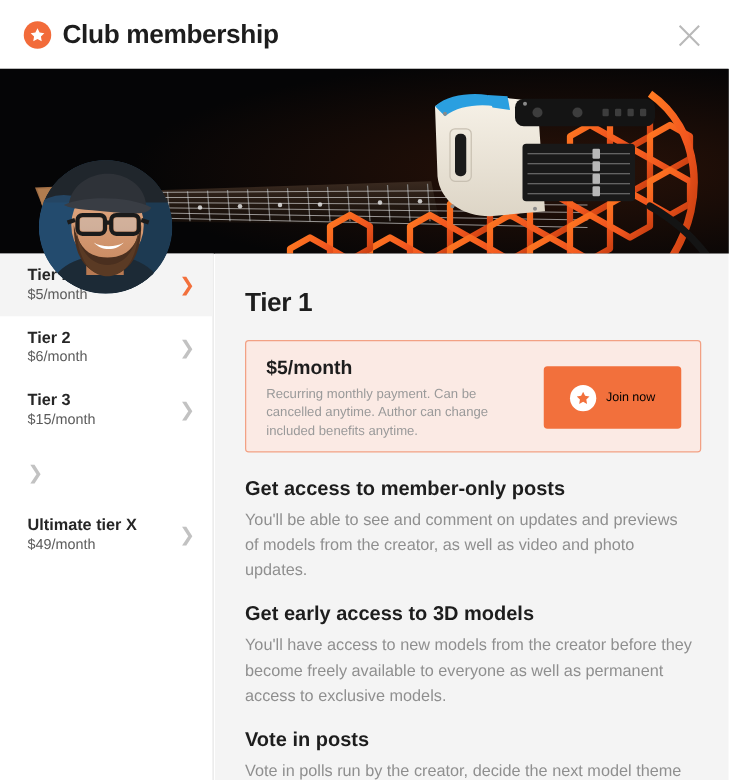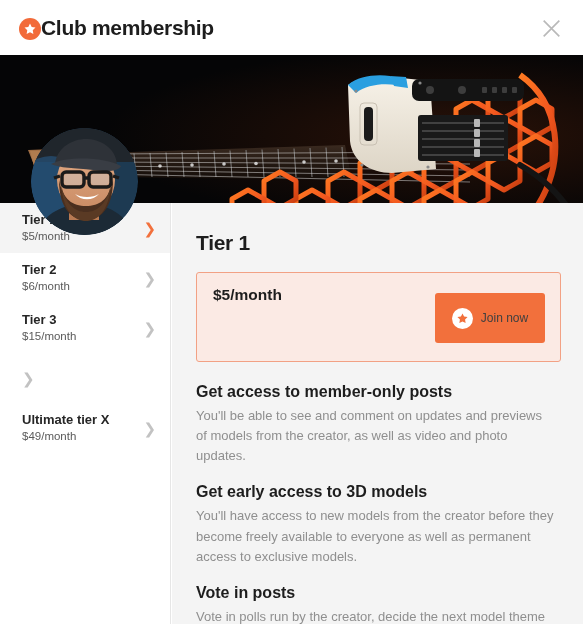--- a/index.html
+++ b/index.html
@@ -10,21 +10,21 @@
     overflow: hidden;
   }
   #root { position: relative; width: 583px; height: 624px; background: #ffffff; }
 
   
   .header {
     position: absolute; left: 0; top: 0; width: 583px; height: 55px;
     background: #ffffff;
     display: flex; align-items: center;
   }
-  .header-left { display: flex; align-items: flex-end; margin-left: 19px; }
+  .header-left { display: flex; align-items: center; gap: 9px; margin-left: 19px; }
   .star-badge {
     width: 22px; height: 22px; border-radius: 50%;
     background: #f26b3a; display: flex; align-items: center; justify-content: center;
     flex: 0 0 auto;
   }
   .star-badge svg { display: block; }
   .header-title {
     font-size: 21px; font-weight: bold; color: #1d1d1d; letter-spacing: -0.3px;
     white-space: nowrap;
   }
@@ -95,21 +95,21 @@
     position: absolute; right: 15px; top: 20px;
     width: 110px; height: 50px; border: none; border-radius: 3px;
     background: #f2703c; color: #ffffff;
     display: flex; align-items: center; justify-content: center; gap: 8px;
     cursor: pointer; font-family: inherit;
   }
   .join-star {
     width: 21px; height: 21px; border-radius: 50%; background: #ffffff;
     display: flex; align-items: center; justify-content: center; flex: 0 0 auto;
   }
-  .join-label { font-size: 12px; color: #404040; text-align: center; }
+  .join-label { font-size: 10px; color: #000000; text-align: center; }
 
   .benefits { margin-top: 21px; }
   .benefit { margin-bottom: 17px; }
   .benefit:last-child { margin-bottom: 0; }
   .benefit-title { font-size: 16px; font-weight: bold; color: #1d1d1d; margin-bottom: 5px; }
   .benefit-desc { font-size: 13px; color: #8f8f8f; line-height: 1.55; max-width: 360px; }
 </style>
 </head>
 <body>
 
@@ -359,20 +359,21 @@
         <span class="chev">❯</span>
       </div>
     </div>
 
     <div class="content">
       <div class="content-title">Tier 1</div>
 
       <div class="price-card">
         <div class="price-card-left">
           <div class="price-amount">$5/month</div>
+          <div class="price-note">Recurring monthly payment. Can be cancelled anytime. Author can change included benefits anytime.</div>
         </div>
         <button class="join-btn">
           <span class="join-star">
             <svg width="13" height="13" viewBox="0 0 24 24" aria-hidden="true">
               <path fill="#f2703c" d="M12 2.6l2.9 5.9 6.5.95-4.7 4.58 1.1 6.47L12 17.45l-5.8 3.05 1.1-6.47-4.7-4.58 6.5-.95z"></path>
             </svg>
           </span>
           <span class="join-label">Join now</span>
         </button>
       </div>

